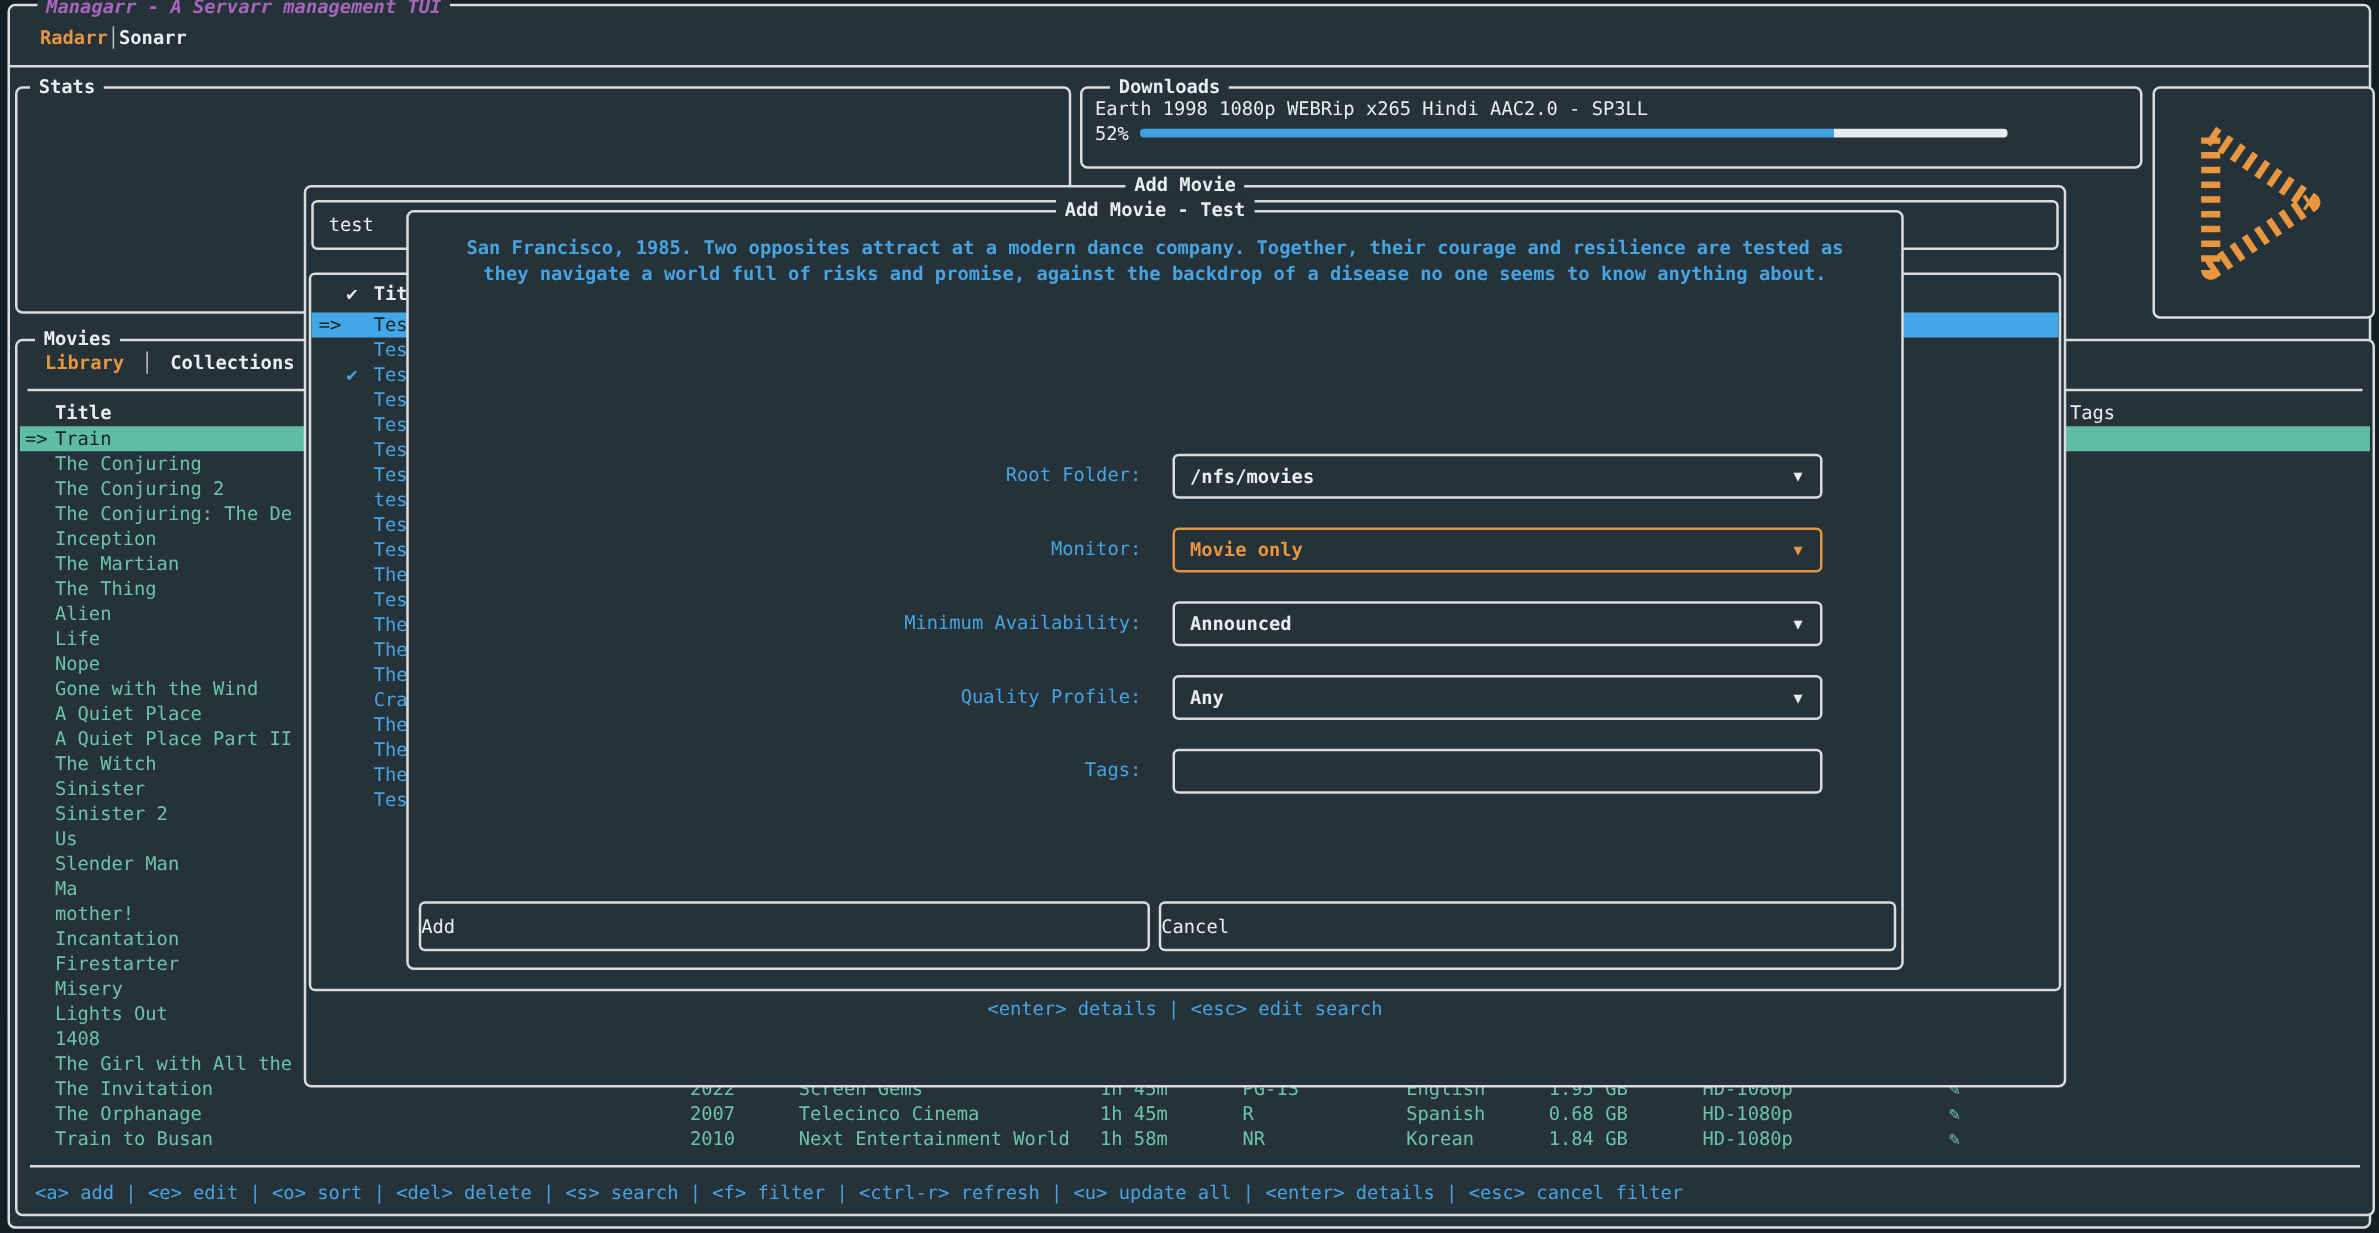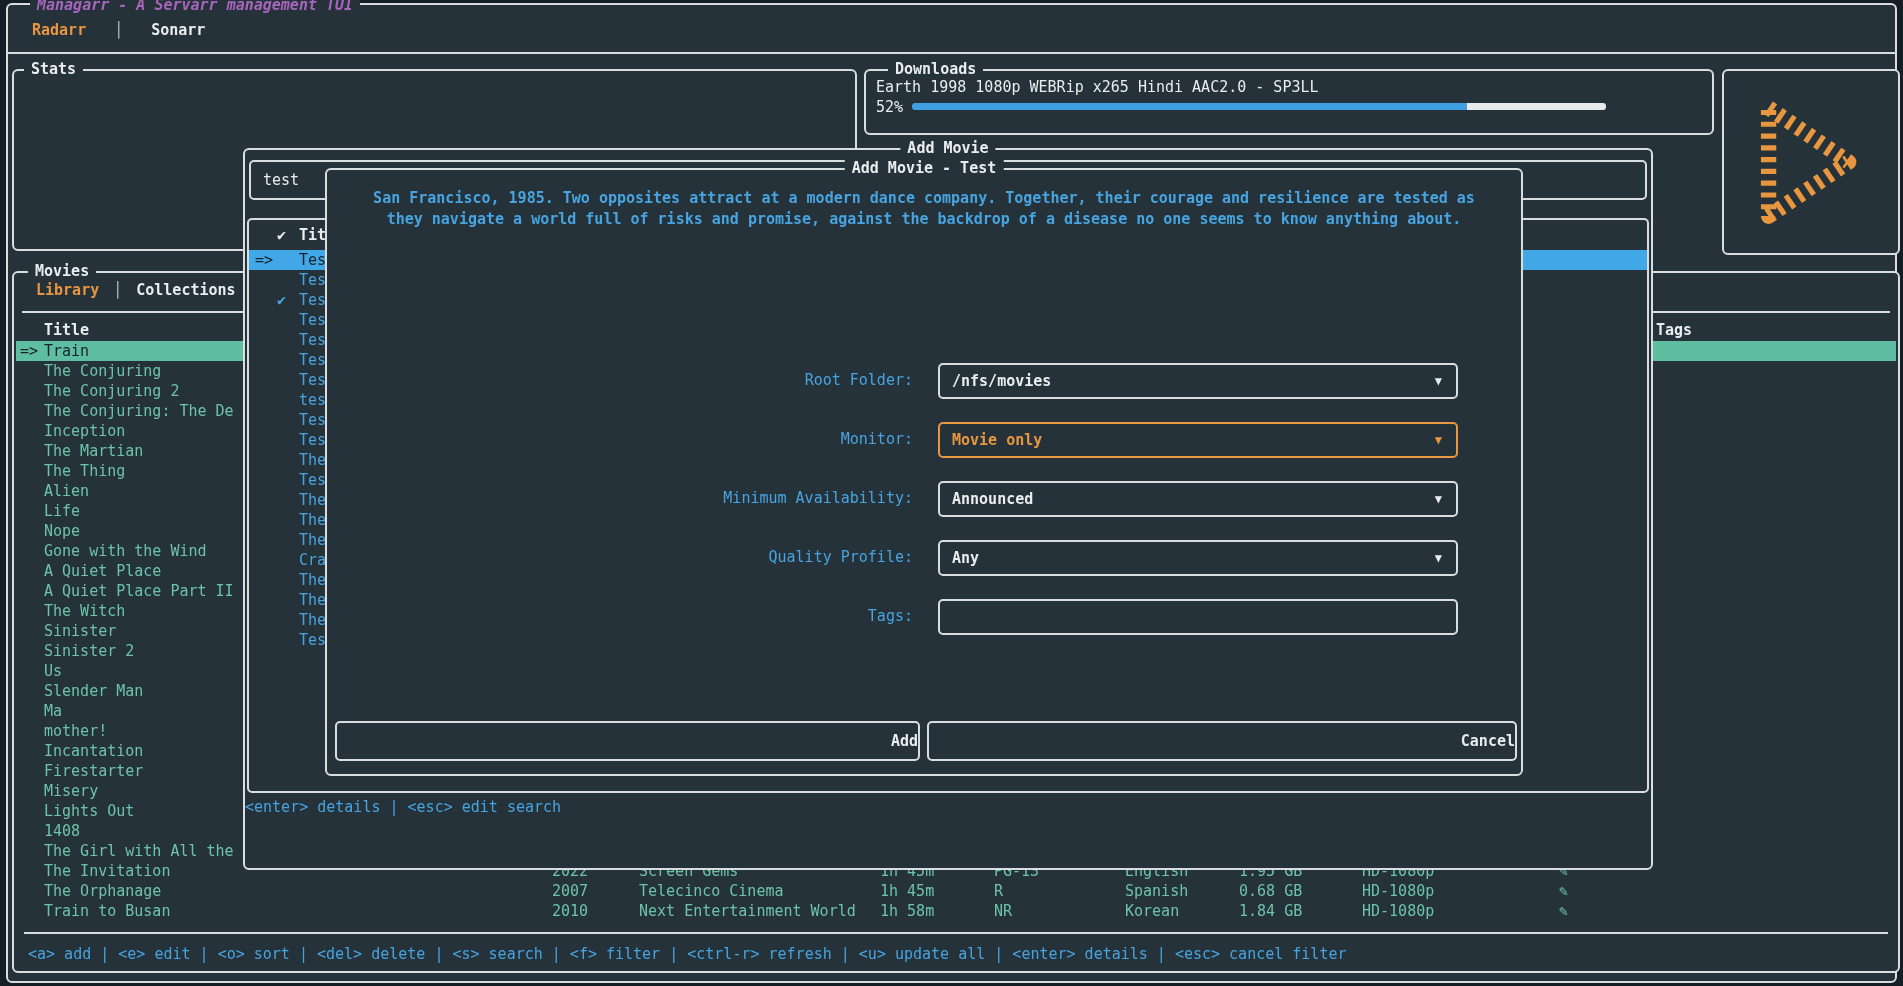--- a/index.html
+++ b/index.html
@@ -7,21 +7,21 @@
     --white:#e9edee; --blue:#47a4e0; --teal:#6dc3a8; --orange:#e8963f;
     --purple:#a865bd; --sel-blue:#42a7e6; --sel-teal:#5fbda2; --dark:#17222a;
   }
   *{box-sizing:border-box;margin:0;padding:0}
   html,body{background:var(--bg-outer)}
   body{font-family:"DejaVu Sans Mono","Liberation Mono",monospace;font-size:15px;color:var(--white)}
   #app{position:relative;width:1903px;height:986px;background:var(--bg-outer);overflow:hidden}
   .frame{position:absolute;left:6px;top:3px;right:6px;bottom:3px;border:2px solid var(--border);border-radius:6px;background:var(--bg)}
   .on-border{position:absolute;background:var(--bg);padding:0 7px;line-height:18px;white-space:nowrap}
   .app-title{left:22px;top:-9px;color:var(--purple);font-style:italic;font-weight:bold}
-  .tabbar{position:absolute;left:24px;top:14px;display:flex;gap:28px;align-items:center}
+  .tabbar{position:absolute;left:24px;top:14px;display:flex;gap:0;align-items:center}
   .tabbar .tab{font-weight:bold;padding:2px 0}
   .tab.active{color:var(--orange)}
   .vsep{color:#b9c2c4}
   .top-help{position:absolute;right:26px;top:16px;color:var(--blue);white-space:nowrap}
   .hline{position:absolute;height:2px;background:var(--border)}
   .panel{position:absolute;border:2px solid var(--border);border-radius:6px;background:var(--bg)}
   .ptitle{font-weight:bold;color:var(--white)}
   
   .stats-body{position:absolute;left:8px;top:8px;right:8px;line-height:20px;white-space:nowrap}
   .b{font-weight:bold}
@@ -31,21 +31,21 @@
   .dl-line2{position:absolute;left:10px;top:26px;line-height:20px;white-space:nowrap;width:820px}
   .dl-track{display:inline-block;width:694px;height:7px;border-radius:3px;vertical-align:2px;
     background:linear-gradient(to right,#3f9fe0 0 80%,#e7ebec 80% 100%)}
   
   .logo-box{display:flex;align-items:center;justify-content:center}
   
   .mtabs{position:absolute;left:20px;top:8px;display:flex;gap:12px;align-items:center}
   .mtab{font-weight:bold;padding:0 2px}
   .mhead{position:absolute;left:0;top:48px;height:20px;width:100%}
   .mhead .c-title{position:absolute;left:30px;font-weight:bold}
-  .mhead .c-tags{position:absolute;left:1642px;font-weight:bold}
+  .mhead .c-tags{position:absolute;left:1642px;font-weight:normal}
   .mrows{position:absolute;left:2px;top:68px;right:2px}
   .mrow{position:relative;height:20px;line-height:20px;color:var(--teal);white-space:nowrap}
   .mrow span{position:absolute}
   .mrow .pfx{left:4px}
   .mrow .t{left:28px}
   .mrow .yy{left:536px}.mrow .st{left:623px}.mrow .rt{left:864px}.mrow .ra{left:978px}
   .mrow .la{left:1109px}.mrow .sz{left:1223px}.mrow .qu{left:1346px}.mrow .ic{left:1543px}
   .mrow.sel{background:var(--sel-teal);color:var(--dark)}
   .mv-helpline{position:absolute;left:10px;right:10px;top:659px;height:2px;background:var(--border)}
   .mv-help{position:absolute;left:14px;top:671px;line-height:20px;color:var(--blue);white-space:nowrap}
@@ -56,32 +56,32 @@
   .results{position:absolute;left:2px;top:68px;width:1402px;height:575px;border:2px solid var(--border);border-radius:5px;overflow:hidden}
   .rhead{position:relative;height:24px;margin-top:6px}
   .rhead span{position:absolute;font-weight:bold}
   .rhead .ck{left:28px}.rhead .ti{left:50px}
   .rrow{position:relative;height:20px;line-height:20px;color:var(--blue);white-space:nowrap}
   .rrow span{position:absolute}
   .rrow .pfx{left:6px}
   .rrow .ck{left:28px}
   .rrow .t{left:50px}
   .rrow.sel{background:var(--sel-blue);color:var(--dark)}
-  .pop-help{position:absolute;left:0;width:100%;top:648px;text-align:left;color:var(--blue)}
+  .pop-help{position:absolute;left:0;width:100%;top:648px;text-align:center;color:var(--blue)}
   
   .modal{position:absolute;left:317px;top:163px;width:1198px;height:608px;z-index:6}
   .modal-title{left:50%;transform:translateX(-50%);top:-11px}
   .mdesc{position:absolute;left:32px;right:32px;top:18px;text-align:center;color:var(--blue);font-weight:bold;line-height:21px}
   .fields{position:absolute;left:0;top:193px;width:100%}
   .mfield{position:relative;height:36px;margin-bottom:23px}
   .mfield .lbl{position:absolute;right:608px;top:8px;color:var(--blue);white-space:nowrap}
   .fbox{position:absolute;left:611px;top:0;width:520px;height:36px;border:2px solid var(--border);border-radius:5px;line-height:32px;padding:0 12px;font-weight:bold;white-space:nowrap}
   .fbox .caret{position:absolute;right:14px;top:0;font-size:12px}
   .mfield.focused .fbox{border-color:var(--orange);color:var(--orange)}
-  .btn{position:absolute;top:551px;height:40px;border:2px solid var(--border);border-radius:5px;text-align:right;line-height:36px;font-weight:bold}
+  .btn{position:absolute;top:551px;height:40px;border:2px solid var(--border);border-radius:5px;text-align:left;line-height:36px;font-weight:normal}
   .btn-add{left:8px;width:585px}
   .btn-cancel{left:600px;width:590px} .orange{color:var(--orange)}
 </style>
 </head>
 <body>
 
 <div id="app">
   <div class="frame">
 
     <div class="on-border app-title">Managarr - A Servarr management TUI</div>

